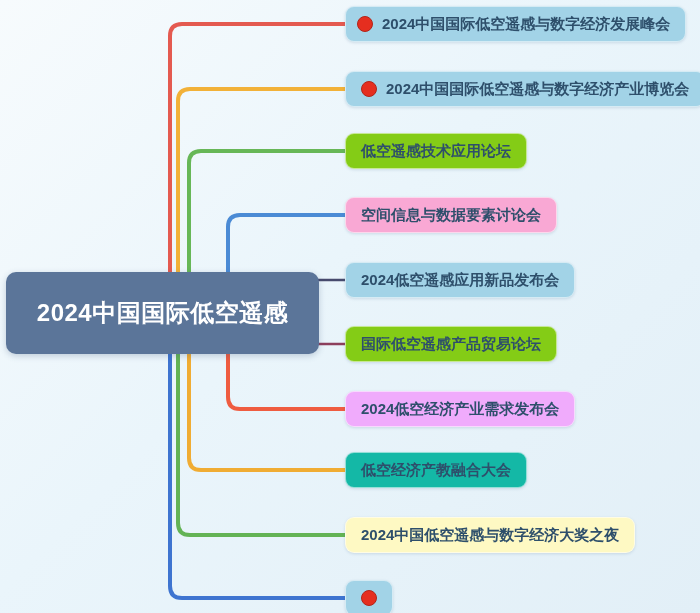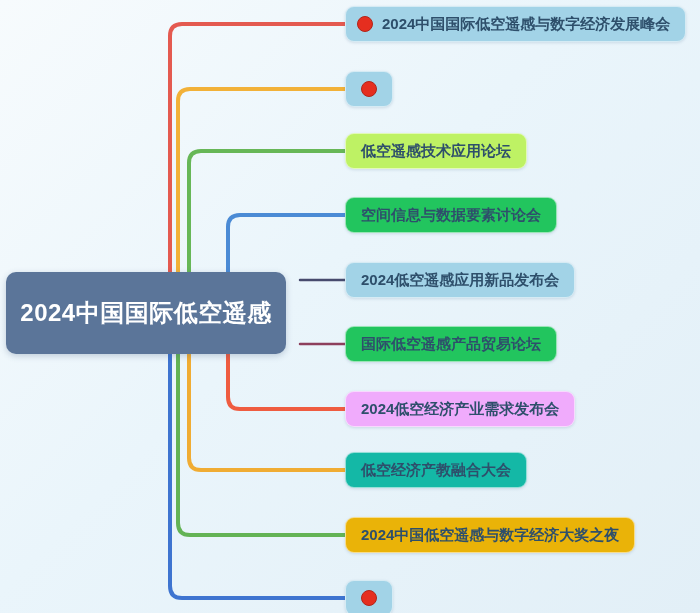--- a/index.html
+++ b/index.html
@@ -17,21 +17,21 @@
     z-index: 1;
   }
   svg.connectors path {
     fill: none;
     stroke-linecap: round;
     stroke-linejoin: round;
   }
   .root-node {
     position: absolute;
     left: 6px; top: 272px;
-    width: 280px; height: 82px;
+    width: 313px; height: 82px;
     z-index: 3;
     border-radius: 10px;
     display: flex;
     flex-direction: column;
     align-items: center;
     justify-content: center;
     color: #ffffff;
     font-size: 24px;
     font-weight: bold;
     line-height: 30px;
@@ -86,45 +86,46 @@
   <span>2024中国国际低空遥感</span>
 </div>
 
 <div class="branch-node" style="top: 6px; background: rgb(162, 211, 231); padding-left: 11px;">
   <span class="dot" style="background: rgb(229, 46, 31);"></span>
   <span>2024中国国际低空遥感与数字经济发展峰会</span>
 </div>
 
 <div class="branch-node" style="top: 71px; background: rgb(162, 211, 231);">
   <span class="dot" style="background: rgb(229, 46, 31);"></span>
+  <span>2024中国国际低空遥感与数字经济产业博览会</span>
 </div>
 
-<div class="branch-node" style="top: 133px; background: #bef264;">
+<div class="branch-node" style="top: 133px; background: #84cc16;">
   <span>低空遥感技术应用论坛</span>
 </div>
 
-<div class="branch-node" style="top: 197px; background: #22c55e;">
+<div class="branch-node" style="top: 197px; background: #f9a8d4;">
   <span>空间信息与数据要素讨论会</span>
 </div>
 
 <div class="branch-node" style="top: 262px; background: rgb(162, 211, 231); text-align: center;">
   <span>2024低空遥感应用新品发布会</span>
 </div>
 
-<div class="branch-node" style="top: 326px; background: #22c55e; align-items: center;">
+<div class="branch-node" style="top: 326px; background: #84cc16; align-items: center;">
   <span>国际低空遥感产品贸易论坛</span>
 </div>
 
 <div class="branch-node" style="top: 391px; background: #f0abfc;">
   <span>2024低空经济产业需求发布会</span>
 </div>
 
 <div class="branch-node" style="top: 452px; background: #14b8a6;">
   <span>低空经济产教融合大会</span>
 </div>
 
-<div class="branch-node" style="top: 517px; background: #eab308;">
+<div class="branch-node" style="top: 517px; background: #fef9c3;">
   <span>2024中国低空遥感与数字经济大奖之夜</span>
 </div>
 
 <div class="branch-node" style="top: 580px; background: rgb(162, 211, 231);">
   <span class="dot" style="background: rgb(229, 46, 31);"></span>
 </div>
 
 </body></html>

